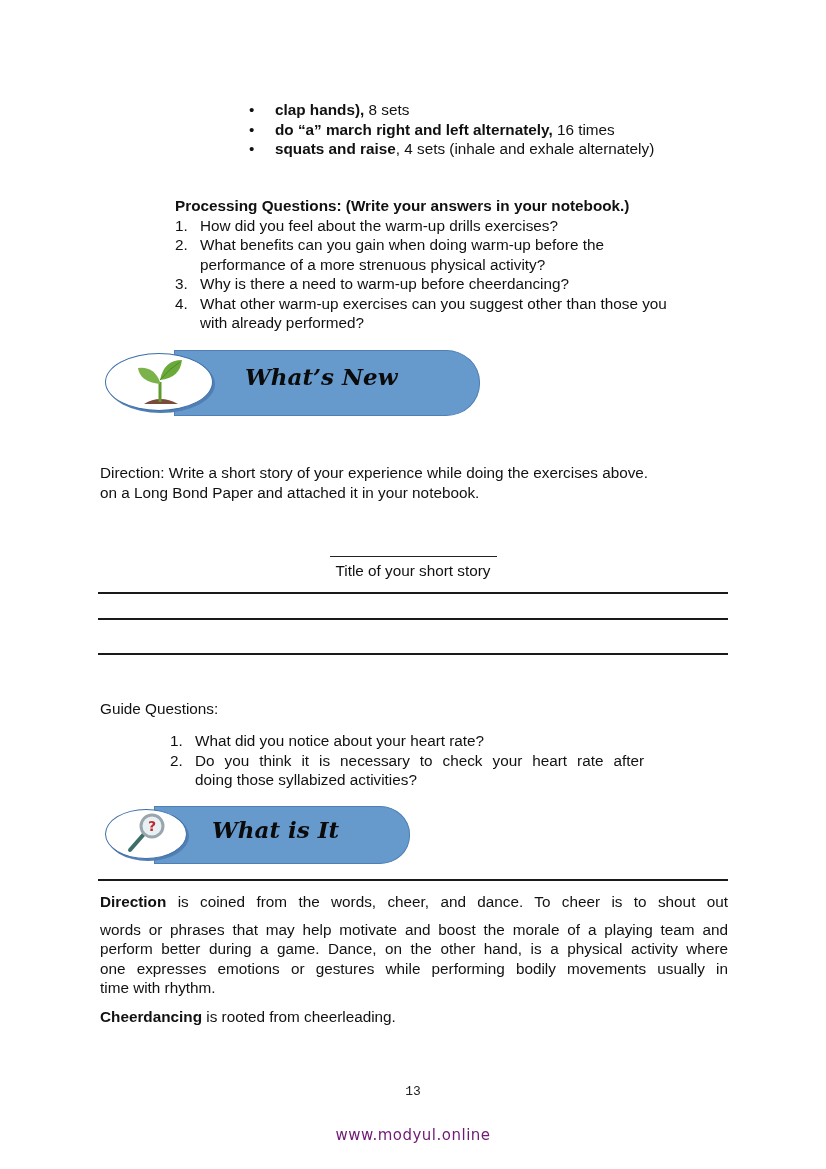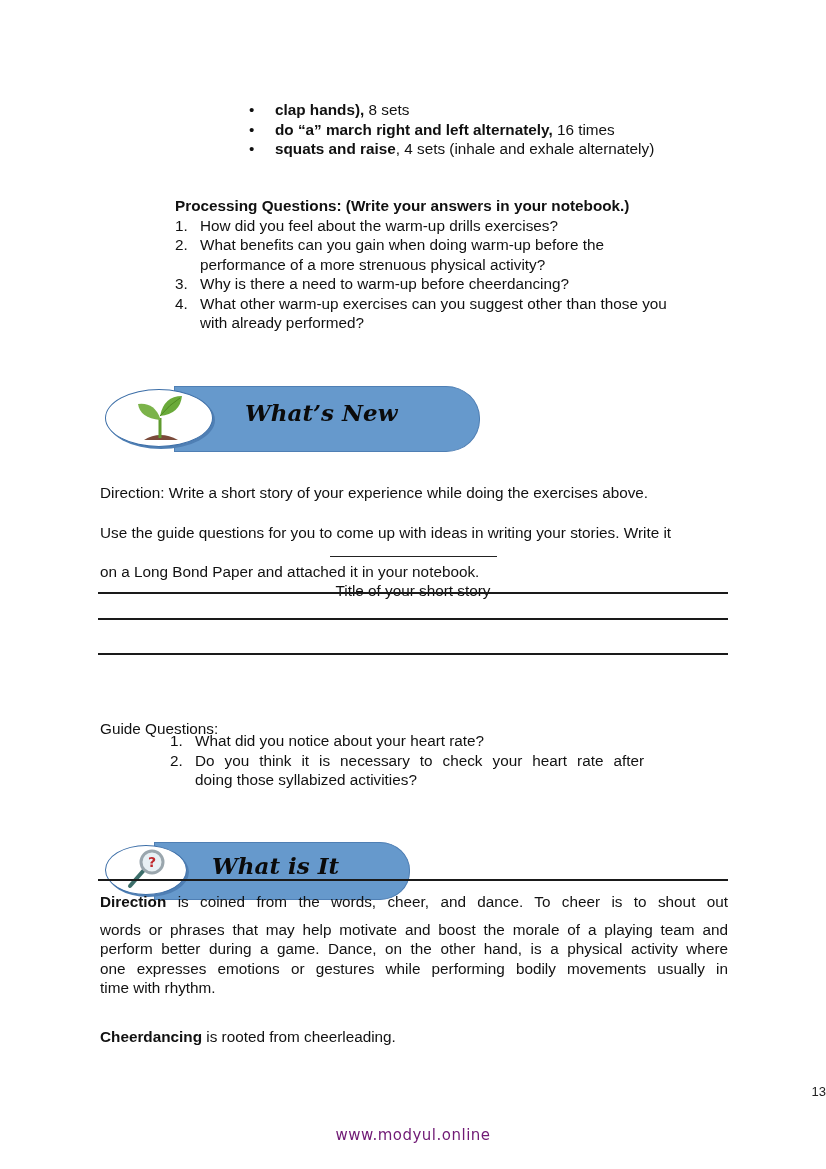--- a/index.html
+++ b/index.html
@@ -2,57 +2,57 @@
 <html><head>
   <meta charset="utf-8">
   <style>
     html, body { margin: 0; padding: 0; background: #ffffff; }
     body {
       width: 826px; height: 1169px; position: relative; overflow: hidden;
       font-family: "Liberation Sans", sans-serif; color: #111111;
       font-size: 15.3px;
     }
     .abs { position: absolute; }
-    .line { line-height: 19.5px; white-space: nowrap; margin-top: 20px; }
+    .line { line-height: 19.5px; white-space: nowrap; }
     b { font-weight: bold; }
 
     
     .bullets { left: 249px; top: 100px; width: 480px; }
     .bullet-row { position: relative; padding-left: 26px; line-height: 19.5px; }
     .bullet-row .dot { position: absolute; left: 0; top: 0; }
 
     
     .proc { left: 175px; top: 196px; width: 560px; }
     .proc-title { font-weight: bold; line-height: 19.5px; }
     .olist { margin: 0; padding: 0; list-style: none; }
     .olist li { position: relative; padding-left: 25px; line-height: 19.5px; }
     .olist li .num { position: absolute; left: 0; top: 0; }
 
     
-    .banner { position: absolute; margin-top: 36px; }
+    .banner { position: absolute; }
     .banner .pill {
       position: absolute; background: #6699cc;
       border: 1px solid #4f7fb4;
     }
     .banner .oval {
       position: absolute; background: #ffffff;
       border: 1.5px solid #3d6fa8; border-radius: 50%;
       box-shadow: 2px 2px 0 #4f7fb4;
     }
     .banner .label {
       position: absolute; font-family: "DejaVu Serif", serif; font-weight: bold;
       font-style: italic; color: #0b0b0b; font-size: 23px; white-space: nowrap;
     }
 
     .para { left: 100px; width: 628px; line-height: 19.5px; }
     .justify { text-align: justify; text-align-last: left; }
 
     .rule { position: absolute; left: 98px; width: 630px; height: 2px; background: #1a1a1a; }
 
-    .page-num { left: 0; width: 826px; text-align: right; top: 1084px; font-size: 13px; color: #222; font-family: Liberation Sans, sans-serif; }
+    .page-num { left: 0; width: 826px; text-align: center; top: 1084px; font-size: 13px; color: #222; font-family: Liberation Mono, monospace; }
     .watermark { left: 0; width: 826px; text-align: center; top: 1126px; font-size: 15px; color: #701a75; letter-spacing: 0.5px; font-family: "DejaVu Sans", sans-serif; }
   </style>
 </head>
 <body>
 
 <div class="abs bullets">
   <div class="bullet-row">
     <span class="dot">•</span>
     <div><b>clap hands),</b><span> 8 sets</span></div>
   </div>
@@ -98,21 +98,20 @@
     <path d="M28 46 L28 26" stroke="#5f9a2e" stroke-width="3" fill="none"></path>
     <path d="M28 28 Q8 26 6 12 Q22 10 28 26 Z" fill="#7bb34a"></path>
     <path d="M28 24 Q32 4 50 4 Q48 22 28 24 Z" fill="#6aaa3a"></path>
     <path d="M28 24 Q38 12 48 6" stroke="#4f8a22" stroke-width="1" fill="none"></path>
   </svg>
   <div class="label" style="left:141px; top:13px;">What’s New</div>
 </div>
 
 <div class="abs para" style="top:463px;">
   <div class="line">Direction: Write a short story of your experience while doing the exercises above.</div>
-  <div class="line">Use the guide questions for you to come up with ideas in writing your stories. Write it</div>
   <div class="line">on a Long Bond Paper and attached it in your notebook.</div>
 </div>
 
 <div class="abs" style="left:330px; top:556px; width:167px; height:1px; background:#222;"></div>
 <div class="abs line" style="left:0; width:826px; text-align:center; top:561px;">Title of your short story</div>
 
 <div class="rule" style="top:592px;"></div>
 <div class="rule" style="top:618px;"></div>
 <div class="rule" style="top:653px;"></div>
 

